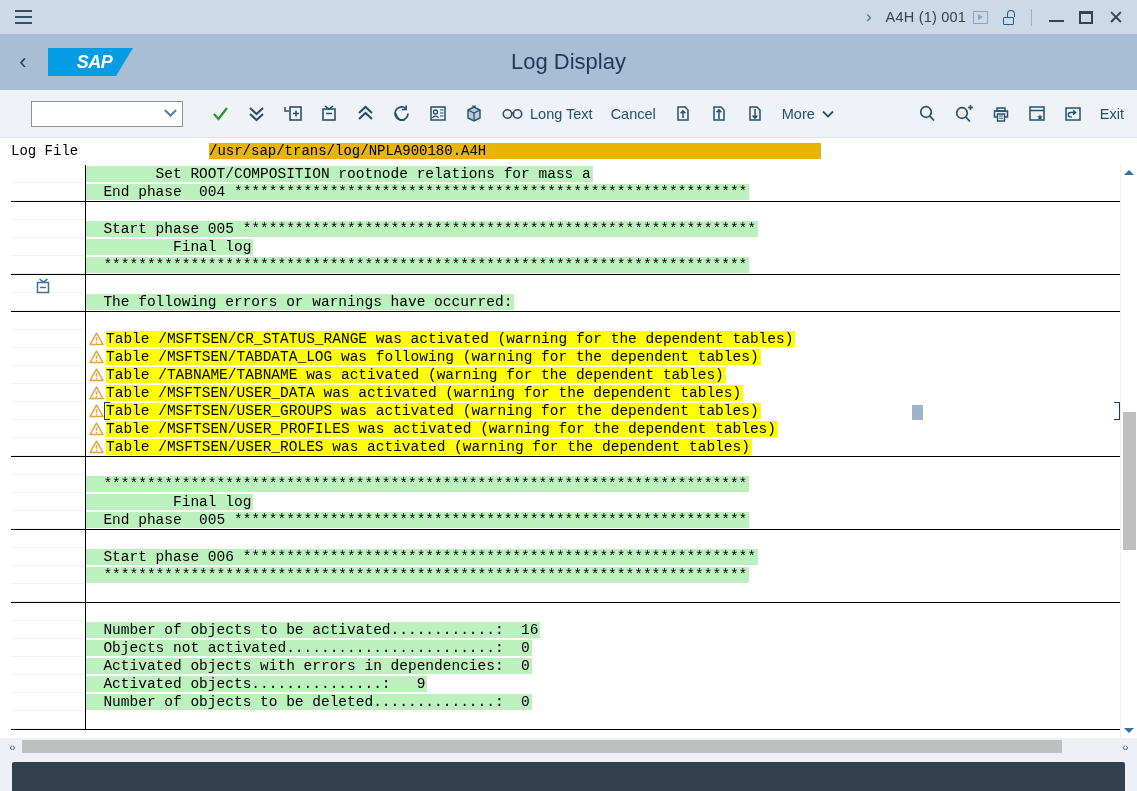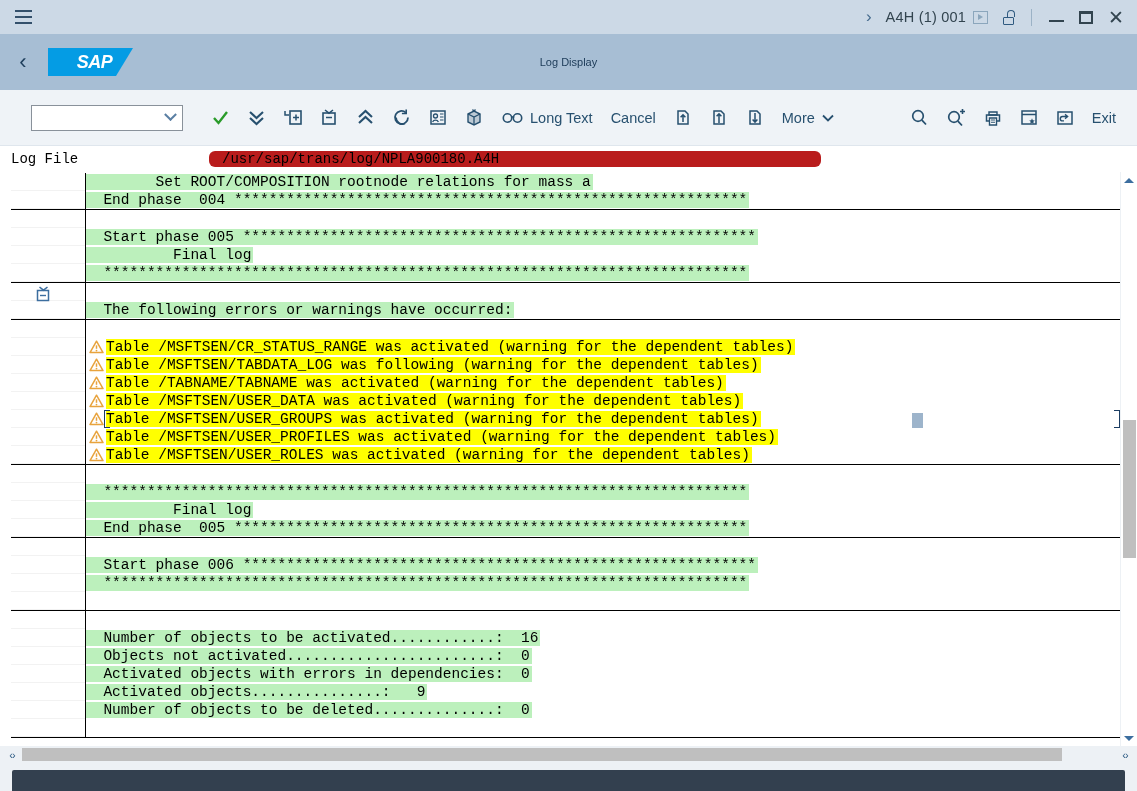--- a/index.html
+++ b/index.html
@@ -55,27 +55,27 @@
     margin-left: 2px;
   }
   .sap-logo::after{
     content:""; position:absolute; right:-17px; top:0;
     border-top:28px solid #049ce4; border-right:17px solid transparent;
   }
   .sap-logo span { color:#fff; font-weight:bold; font-size:18px; font-style:italic;
      letter-spacing:-.5px; z-index:2; font-family:"Liberation Sans", sans-serif;margin-left:25px;}
   .shell-title {
     position:absolute; left:0; right:0; text-align:center;
-    font-size:11px; color:#1b3a57;
+    font-size:22px; color:#1b3a57;
   }
 
   
   .toolbar {
-    height: 56px; width:1137px; background:#eff3f7;
-    display:flex; align-items:center; padding: 0 12px 0 31px;
+    height: 48px; width:1137px; background:#eff3f7;
+    display:flex; align-items:center; padding: 0 4px 0 31px;
     border-bottom: 1px solid #dfe6ed;
   }
   .combo {
     width:152px; height:26px; background:#fff; border:1px solid #89919a;
     display:flex; align-items:center; justify-content:flex-end;
     padding-right:7px; cursor:pointer; margin-right:20px;
   }
   .chev-dn { width:9px; height:9px; border-right:2px solid #5a7fa3;
     border-bottom:2px solid #5a7fa3; transform:rotate(45deg) translate(-2px,-2px); }
   .tbtn { height:34px; padding:0 8px; display:flex; align-items:center;
@@ -86,21 +86,21 @@
   svg.ic { display:block; }
 
   
   .logfile-row {
     height: 26px; display:flex; align-items:center;
     background:#fff; padding-left:11px;
   }
   .logfile-label { font-family:"Liberation Mono", monospace; font-size:14px;
      color:#000; width:198px; }
   .logfile-value { font-family:"Liberation Mono", monospace; font-size:14px;
-     color:#000; background:#b91c1c; flex:1; max-width:612px; padding-left:13px;border-radius:6px;}
+     color:#000; background:#eab308; flex:1; max-width:612px; padding-left:0;}
 
   
   .grid-wrap {
     position:relative; width:1137px; height:574px; background:#fff;
     display:flex; padding-left:11px;
   }
   .grid-scroll { flex:1; position:relative; overflow:hidden;
      border-top:1px solid #fff; background:#fff; }
   .group { display:flex; border-bottom:1.5px solid #000; }
   .group:first-child { margin-top:0; }

